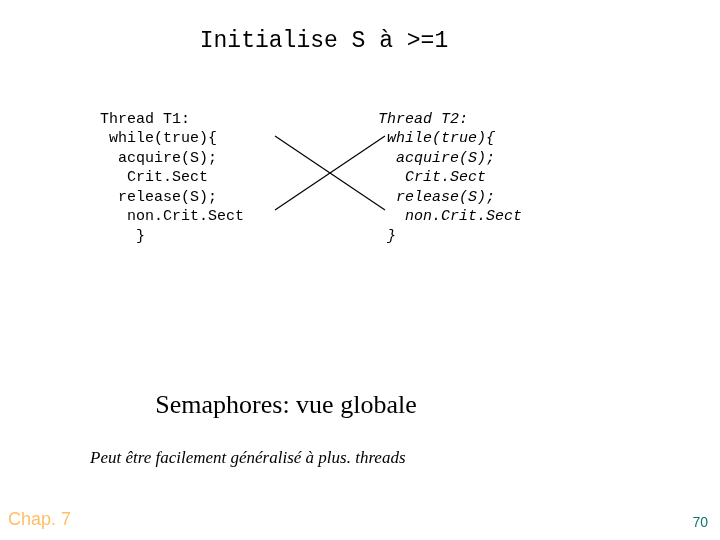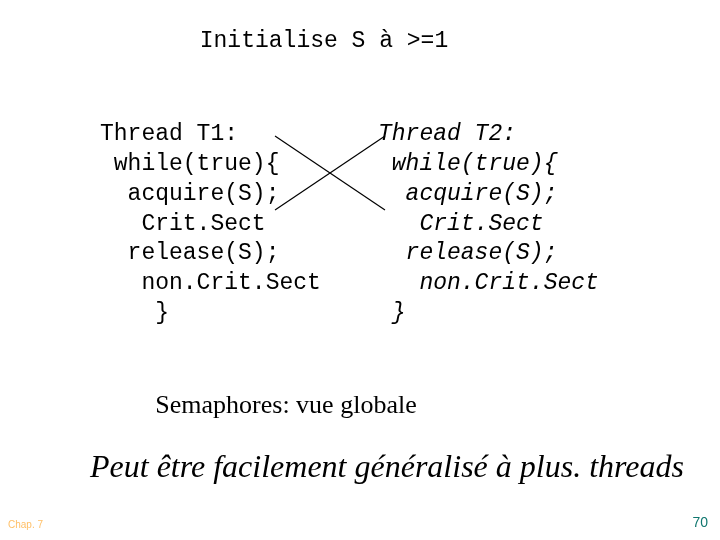--- a/index.html
+++ b/index.html
@@ -23,21 +23,21 @@
     left: 0;
     width: 648px;
     text-align: center;
     font-family: "Courier New", Courier, monospace;
     font-size: 23px;
     color: #000;
   }
   .codeblock {
     position: absolute;
     font-family: "Courier New", Courier, monospace;
-    font-size: 23px;
+    font-size: 15px;
     line-height: 1.3;
     white-space: pre;
     color: #000;
   }
   .left {
     top: 90px;
     left: 100px;
   }
   .right {
     top: 90px;
@@ -58,30 +58,30 @@
     left: 0;
     width: 572px;
     text-align: center;
     font-size: 26px;
     color: #000;
   }
   .note {
     position: absolute;
     top: 448px;
     left: 90px;
-    font-size: 32px;
+    font-size: 17px;
     font-style: italic;
     color: #000;
   }
   .footer-left {
     position: absolute;
     bottom: 10px;
     left: 8px;
     font-family: Arial, Helvetica, sans-serif;
-    font-size: 10px;
+    font-size: 18px;
     color: #ffbf66;
   }
   .footer-right {
     position: absolute;
     bottom: 10px;
     right: 12px;
     font-family: Arial, Helvetica, sans-serif;
     font-size: 14px;
     color: #0f766e;
   }

